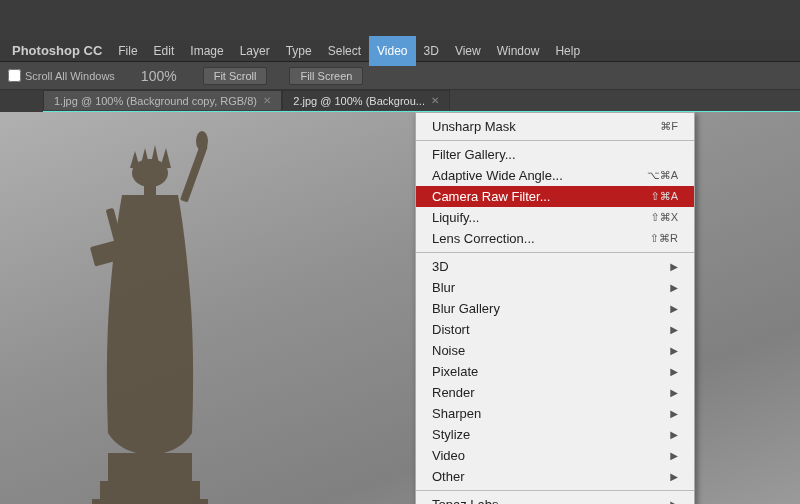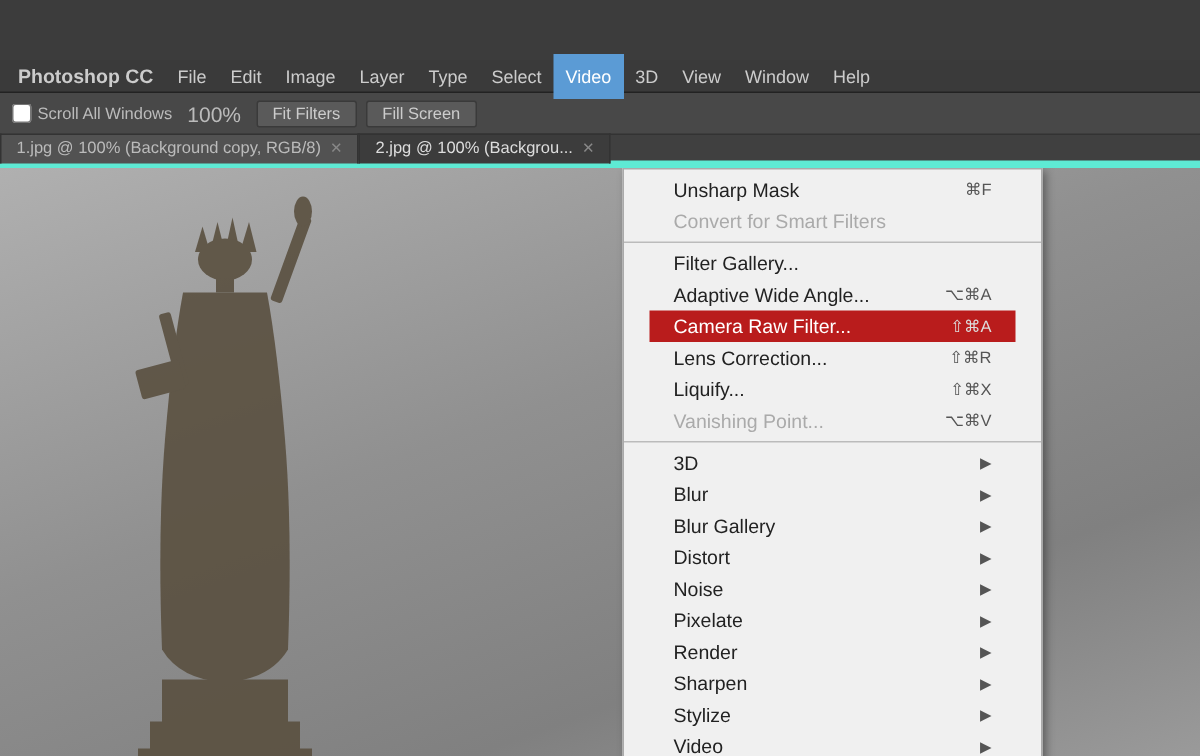--- a/index.html
+++ b/index.html
@@ -43,21 +43,21 @@
       color: #fff;
     }
 
     
     .toolbar {
       height: 28px;
       background: #484848;
       display: flex;
       align-items: center;
       padding: 0 8px;
-      gap: 6px;
+      gap: 22px;
       border-bottom: 1px solid #333;
     }
     .toolbar-checkbox {
       display: flex;
       align-items: center;
       gap: 4px;
       color: #bbb;
       font-size: 11px;
     }
     .toolbar-btn {
@@ -68,22 +68,23 @@
       padding: 2px 10px;
       cursor: pointer;
       border-radius: 2px;
     }
 
     
     .tabs-bar {
       height: 22px;
       background: #404040;
       display: flex;
-      align-items: center;
-      border-bottom: 5px solid #5eead4;
+      align-items: flex-start;
+      border-bottom: 1px solid #5eead4;
+      margin-left: 43px;
     }
     .tab {
       height: 20px;
       background: #525252;
       border: 1px solid #333;
       border-bottom: none;
       color: #bbb;
       font-size: 11px;
       padding: 0 10px;
       display: flex;
@@ -124,21 +125,21 @@
       top: 0;
       left: 415px;
       background: #f0f0f0;
       border: 1px solid #aaa;
       box-shadow: 2px 2px 6px rgba(0,0,0,0.4);
       width: 280px;
       pointer-events: all;
     }
     .dropdown-section {
       border-bottom: 1px solid #bbb;
-      padding: 3px 17px;
+      padding: 3px 0;
     }
     .dropdown-item {
       padding: 3px 16px 3px 16px;
       color: #222;
       font-size: 13px;
       cursor: pointer;
       display: flex;
       justify-content: space-between;
       align-items: center;
       white-space: nowrap;
@@ -181,21 +182,21 @@
   <div class="menubar-item">Window</div>
   <div class="menubar-item">Help</div>
 </div>
 
 <div class="toolbar">
   <label class="toolbar-checkbox">
     <input type="checkbox" style="">
     <span>Scroll All Windows</span>
   </label>
   <span style="color:#bbb;font-size:14px;margin:0 4px;">100%</span>
-  <button class="toolbar-btn">Fit Filters</button>
+  <button class="toolbar-btn">Fit Scroll</button>
   <button class="toolbar-btn">Fill Screen</button>
 </div>
 
 <div class="tabs-bar">
   <div class="tab">
     <span>1.jpg @ 100% (Background copy, RGB/8)</span>
     <span class="tab-close">✕</span>
   </div>
   <div class="tab active">
     <span>2.jpg @ 100% (Backgrou...</span>
@@ -236,50 +237,42 @@
   </div>
 
   <div class="dropdown-overlay">
     <div class="dropdown">
 
       <div class="dropdown-section">
         <div class="dropdown-item">
           <span>Unsharp Mask</span>
           <span class="shortcut">⌘F</span>
         </div>
-        <div class="dropdown-item disabled">
-          <span>Convert for Smart Filters</span>
-          <span class="shortcut"></span>
-        </div>
       </div>
 
       <div class="dropdown-section">
         <div class="dropdown-item">
           <span>Filter Gallery...</span>
           <span class="shortcut"></span>
         </div>
         <div class="dropdown-item">
           <span>Adaptive Wide Angle...</span>
           <span class="shortcut">⌥⌘A</span>
         </div>
         <div class="dropdown-item highlighted">
           <span>Camera Raw Filter...</span>
           <span class="shortcut" style="color:#ddd;">⇧⌘A</span>
         </div>
         <div class="dropdown-item">
+          <span>Liquify...</span>
+          <span class="shortcut">⇧⌘X</span>
+        </div>
+        <div class="dropdown-item">
           <span>Lens Correction...</span>
           <span class="shortcut">⇧⌘R</span>
-        </div>
-        <div class="dropdown-item">
-          <span>Liquify...</span>
-          <span class="shortcut">⇧⌘X</span>
-        </div>
-        <div class="dropdown-item disabled">
-          <span>Vanishing Point...</span>
-          <span class="shortcut">⌥⌘V</span>
         </div>
       </div>
 
       <div class="dropdown-section">
         <div class="dropdown-item">
           <span>3D</span>
           <span class="arrow">▶</span>
         </div>
         <div class="dropdown-item">
           <span>Blur</span>

